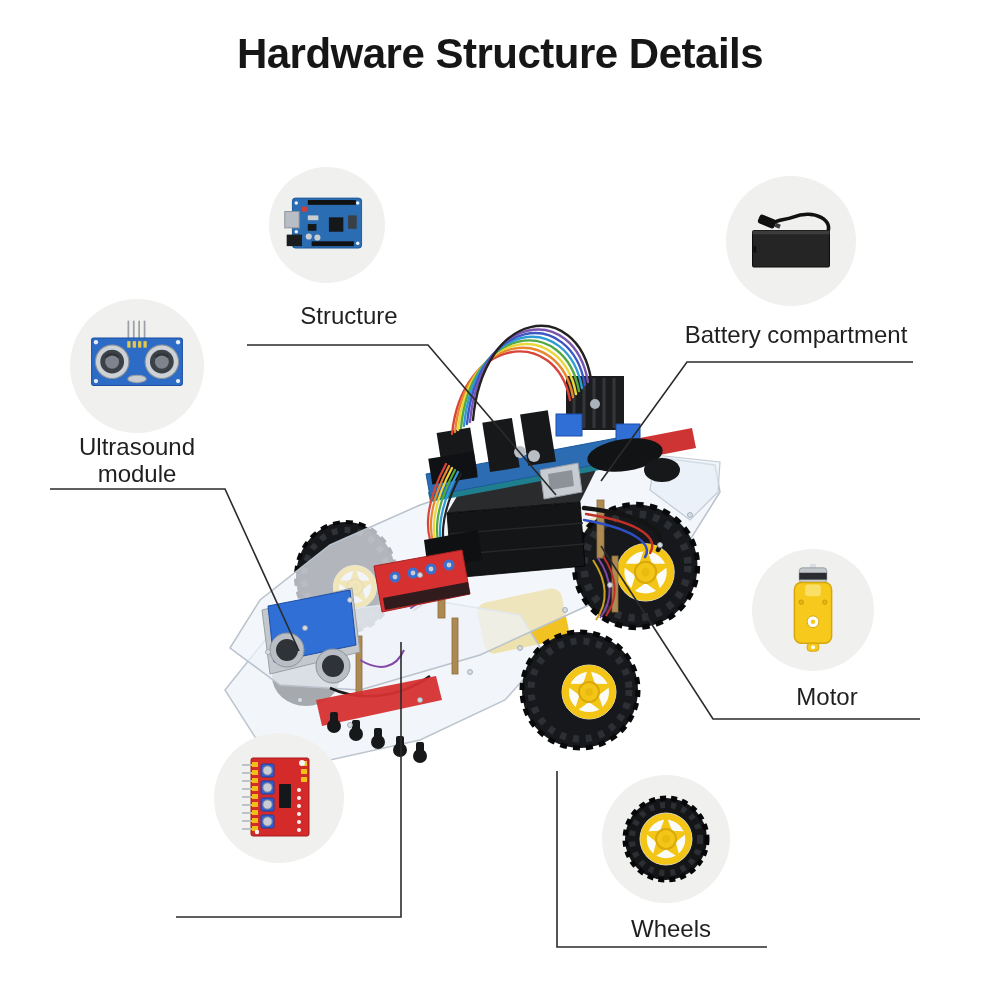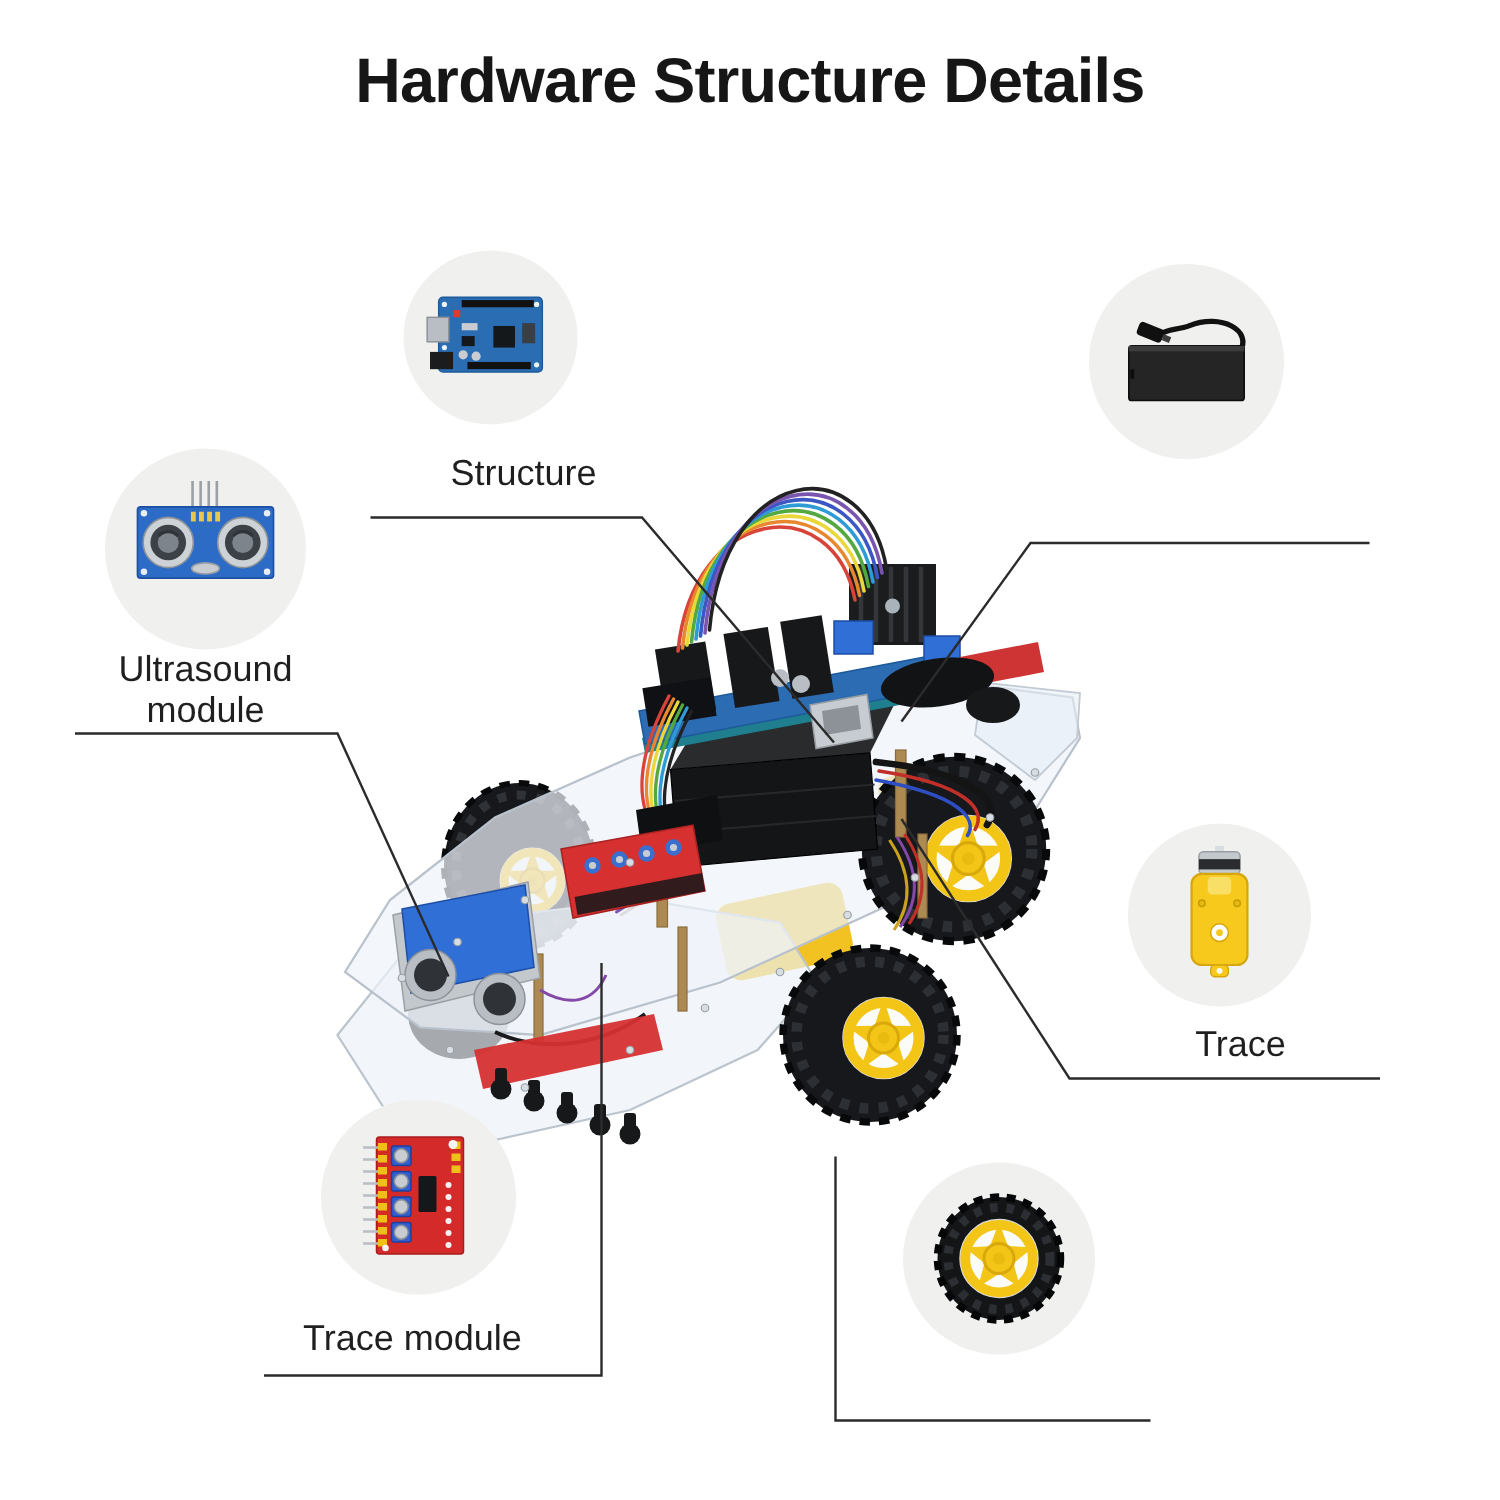--- a/index.html
+++ b/index.html
@@ -271,20 +271,21 @@
       <path d="M84,44 C93,30 72,19 52,27 C44,30 37,29 33,33" fill="none" stroke="#121212" stroke-width="3.4" stroke-linecap="round"></path>
       <g transform="rotate(22 30 33)">
         <rect x="18" y="28" width="17" height="9" rx="2.5" fill="#101010"></rect>
         <rect x="35" y="30.5" width="5" height="4" fill="#3c3c3c"></rect>
       </g>
       <rect x="13" y="40" width="74" height="35" rx="2" fill="#252525" stroke="#0d0d0d"></rect>
       <rect x="13" y="40" width="74" height="3.5" fill="#3c3c3c"></rect>
       <rect x="14" y="55" width="2.5" height="6" fill="#0d0d0d"></rect>
     </svg>
   </div>
+  <div class="label l-battery">Battery compartment</div>
 
   <div class="circle c-ultrasound">
     <svg width="108" height="108" viewBox="0 0 100 100">
       <g stroke="#9aa0a6" stroke-width="1.6">
         <line x1="42" y1="8" x2="42" y2="25"></line>
           <line x1="47" y1="8" x2="47" y2="25"></line>
         <line x1="52" y1="8" x2="52" y2="25"></line>
           <line x1="57" y1="8" x2="57" y2="25"></line>
       </g>
       <rect x="8" y="24" width="84" height="44" rx="2" fill="#2d6cc6" stroke="#1c4fa0"></rect>
@@ -317,21 +318,21 @@
       <rect x="31" y="22" width="38" height="62" rx="7" fill="#f6c91c" stroke="#d6a60e" stroke-width="1.5"></rect>
       <rect x="42" y="24" width="16" height="12" rx="3" fill="#f9df66"></rect>
       <circle cx="38" cy="42" r="2.2" fill="#e7b90f" stroke="#c59b08"></circle>
       <circle cx="62" cy="42" r="2.2" fill="#e7b90f" stroke="#c59b08"></circle>
       <circle cx="50" cy="62" r="6" fill="#ffffff" stroke="#d6a60e"></circle>
       <circle cx="50" cy="62" r="2.3" fill="#f6c91c"></circle>
       <rect x="44" y="84" width="12" height="8" rx="3" fill="#f6c91c" stroke="#d6a60e"></rect>
       <circle cx="50" cy="88" r="2" fill="#ffffff"></circle>
     </svg>
   </div>
-  <div class="label l-motor">Trace</div>
+  <div class="label l-motor">Motor</div>
 
   <div class="circle c-trace">
     <svg width="100" height="100" viewBox="0 0 100 100">
       <rect x="22" y="10" width="58" height="78" rx="2" fill="#d42a2a" stroke="#a81d1d"></rect>
       <g stroke="#b9bec4" stroke-width="1.8">
         <line x1="13" y1="17" x2="23" y2="17"></line>
           <line x1="13" y1="25" x2="23" y2="25"></line>
         <line x1="13" y1="33" x2="23" y2="33"></line>
           <line x1="13" y1="41" x2="23" y2="41"></line>
         <line x1="13" y1="49" x2="23" y2="49"></line>
@@ -370,34 +371,34 @@
           <circle cx="70" cy="50" r="2"></circle>
           <circle cx="70" cy="58" r="2"></circle>
         <circle cx="70" cy="66" r="2"></circle>
           <circle cx="70" cy="74" r="2"></circle>
           <circle cx="70" cy="82" r="2"></circle>
       </g>
       <circle cx="73" cy="15" r="3" fill="#f5f5f5"></circle>
       <circle cx="28" cy="84" r="2.2" fill="#f5f5f5"></circle>
     </svg>
   </div>
-  <div class="label l-trace">Trace module</div>
 
   <div class="circle c-wheels">
     <svg width="100" height="100" viewBox="0 0 100 100">
       <circle cx="50" cy="50" r="41" fill="#141517"></circle>
       <circle cx="50" cy="50" r="41" fill="none" stroke="#050607" stroke-width="5" stroke-dasharray="6 5"></circle>
       <circle cx="50" cy="50" r="34" fill="none" stroke="#2e3135" stroke-width="6" stroke-dasharray="5 6" opacity="0.9"></circle>
       <circle cx="50" cy="50" r="26" fill="#fbfbf8" stroke="#d9d9d4"></circle>
       <circle cx="50" cy="50" r="22.5" fill="none" stroke="#f3c517" stroke-width="6.5"></circle>
       <g fill="#f3c517">
         <path d="M50,26 L58,47 L42,47 Z"></path>
         <path d="M50,26 L58,47 L42,47 Z" transform="rotate(72 50 50)"></path>
         <path d="M50,26 L58,47 L42,47 Z" transform="rotate(144 50 50)"></path>
         <path d="M50,26 L58,47 L42,47 Z" transform="rotate(216 50 50)"></path>
         <path d="M50,26 L58,47 L42,47 Z" transform="rotate(288 50 50)"></path>
       </g>
       <circle cx="50" cy="50" r="10" fill="#f3c517" stroke="#d9a90c" stroke-width="2"></circle>
       <circle cx="50" cy="50" r="4" fill="#e9bb10"></circle>
     </svg>
   </div>
+  <div class="label l-wheels">Wheels</div>
 
 </div>
 
 </body></html>

